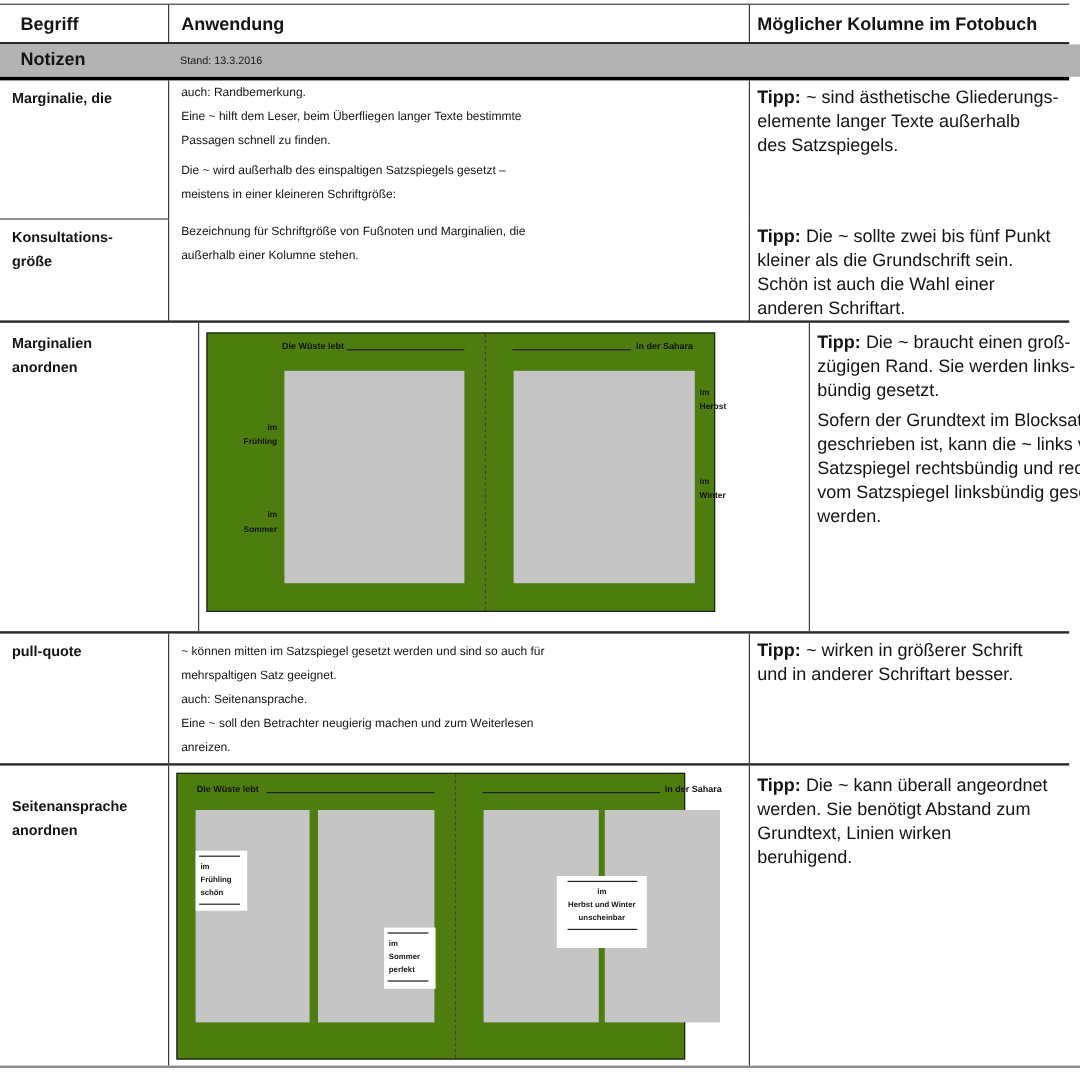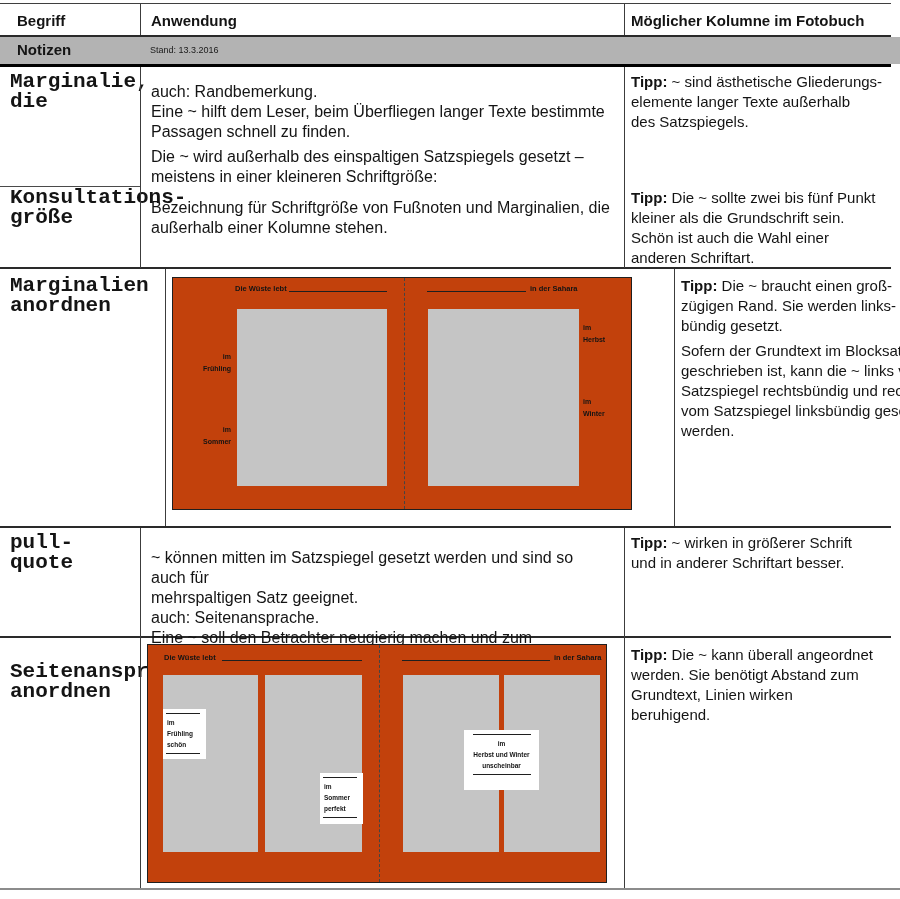--- a/index.html
+++ b/index.html
@@ -32,31 +32,31 @@
   .notizen-row .c1 { padding:4px 4px 0 17px; }
   .stand { font-size:9px; padding:8px 0 0 10px; color:#1a1a1a; }
 
   .r1 { height:116px; }
   .r1 .c1 { border-bottom:1px solid #4a4a4a; }
   .r2 { height:84px; }
   .r3 { height:257px;gap:25px; }
   .r4 { height:108px; }
   .r5 { height:250px; }
 
-  .term { font-weight:bold; font-size:21px; line-height:20px; padding:5px 6px 0 10px; white-space:pre-line;font-family:Liberation Mono, monospace; }
-  .c2.body { padding:15px 14px 0 10px; font-size:16px; line-height:20px; }
+  .term { font-weight:bold; font-size:12px; line-height:20px; padding:5px 6px 0 10px; white-space:pre-line; }
+  .c2.body { padding:1px 14px 0 10px; font-size:10px; line-height:20px; }
   .c3.body { padding:5px 8px 0 6px;  font-size:15px; line-height:20px; }
   .blk { white-space:pre-line; }
   .mt { margin-top:5px; }
   .r3 .c1, .r3 .c3 { padding-top:7px; }
   .r5 .c1 { padding-top:24px; }
   .r5 .c3 { padding-top:7px; }
 
   
-  .diagram { position:relative; width:460px; border:1.2px solid #1f1f1f; background:#c2410c; }
+  .diagram { position:relative; width:424px; border:1.2px solid #1f1f1f; background:#4d7c0f; }
   .d1 { height:233px; margin:8px 0 0 6px; }
   .d2 { height:239px; margin:6px 0 0 6px; }
   .spine { position:absolute; left:231px; top:0; bottom:0; width:0; border-left:1.6px dashed #444444; }
   .hdr-text { position:absolute; font-size:7.5px; font-weight:bold; white-space:nowrap; }
   .hdr-rule { position:absolute; height:0; border-top:1.5px solid #1f1f1f; }
   .gbox { position:absolute; background:var(--placeholder-gray,#c5c5c5); }
   .mnote { position:absolute; font-size:7px; font-weight:bold; line-height:11.5px; white-space:pre-line; }
   .ra { text-align:right; }
   .pquote { position:absolute; background:#ffffff; padding:2px 3px; }
   .pq-rule { border-top:1.2px solid #1f1f1f; margin:2px 0; width:34px; }

